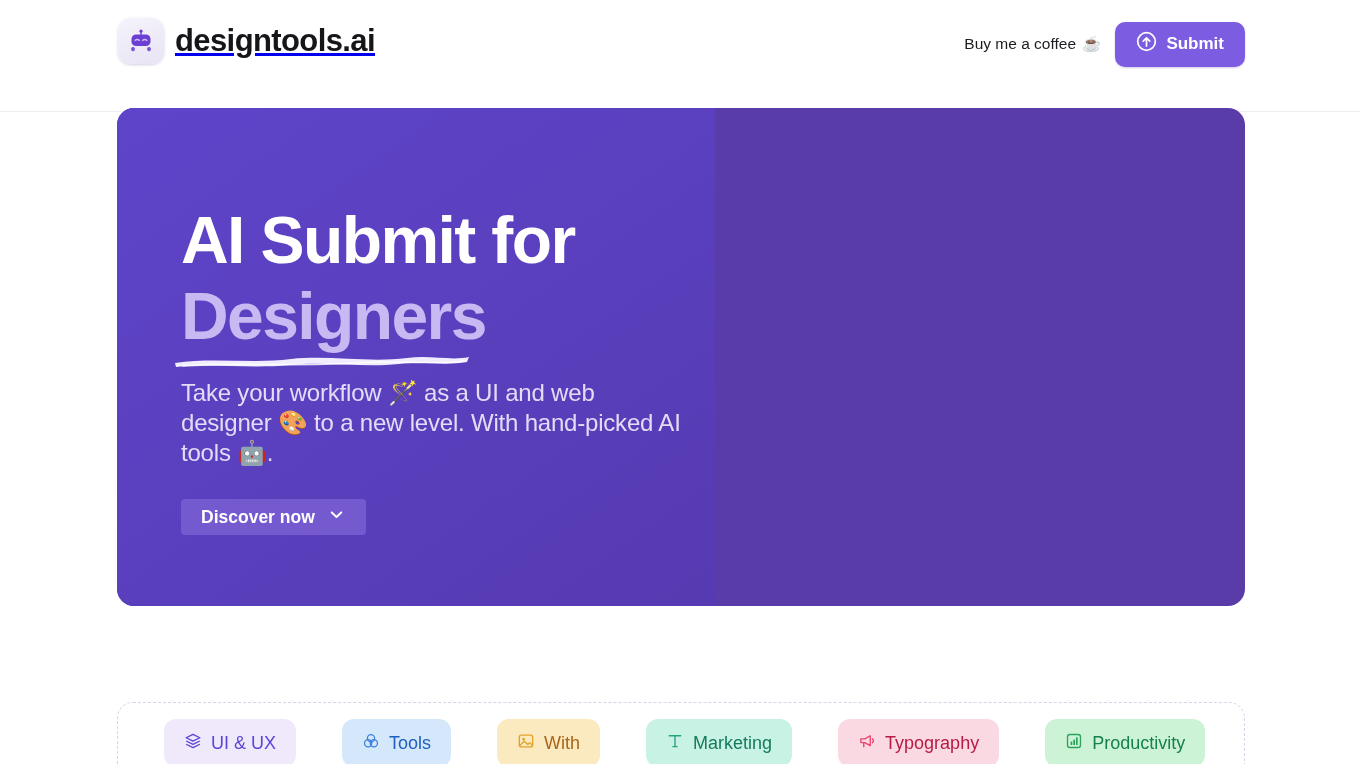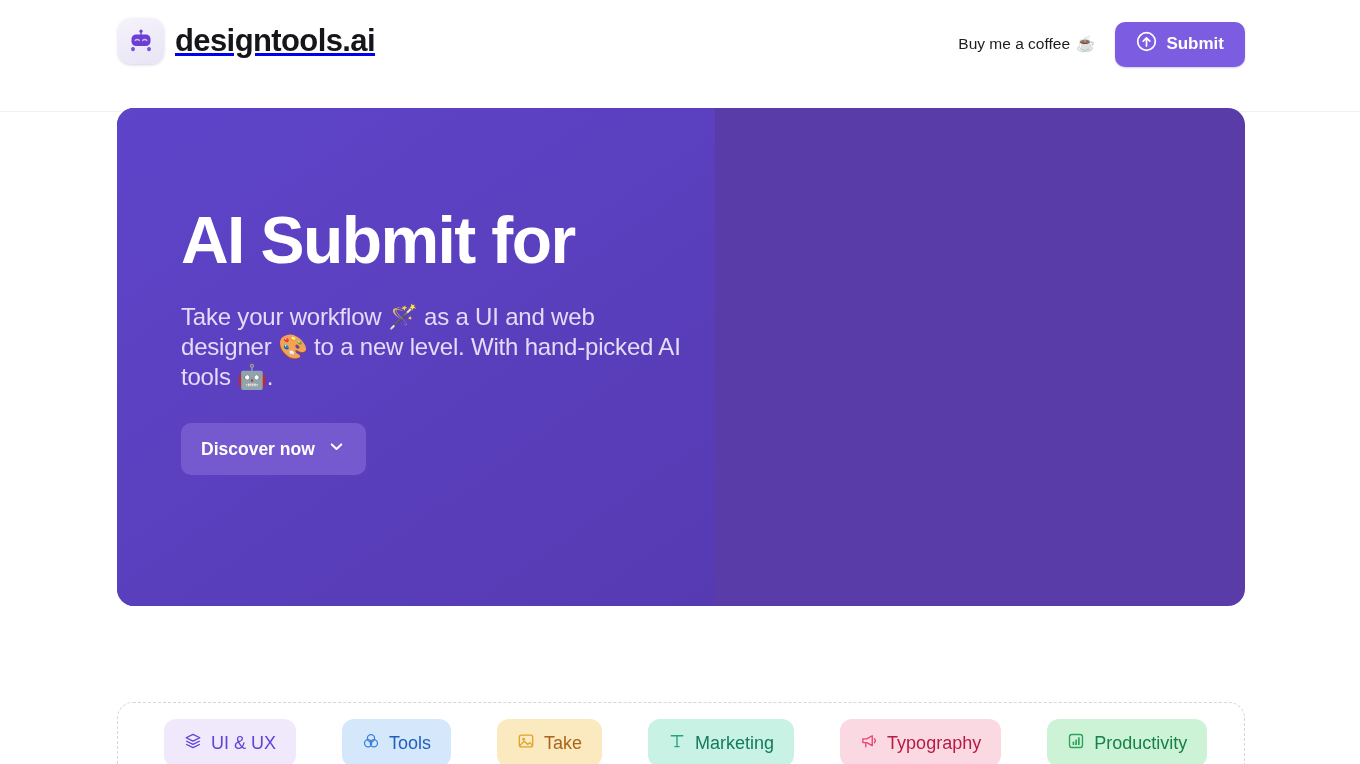--- a/index.html
+++ b/index.html
@@ -27,21 +27,21 @@
     box-shadow: 0 1px 3px rgba(60,40,120,.22);
     display: flex; align-items: center; justify-content: center;
     flex: none;
   }
   .brand-name {
     font-size: 31px; font-weight: 700; color: #16161a;
     letter-spacing: -0.6px; white-space: nowrap;
   }
   .header-right {
     position: absolute; right: 115px; top: 0; height: 88px;
-    display: flex; align-items: center; gap: 20px;
+    display: flex; align-items: center; gap: 14px;
   }
   .coffee-link {
     font-size: 15.5px; color: #1d1d21; white-space: nowrap;
     background: none; border: none; cursor: pointer;
     font-family: inherit; display: flex; align-items: center; gap: 6px;
   }
   .submit-btn {
     display: flex; align-items: center; gap: 9px;
     background: #7c5ce0; color: #fff; border: none; cursor: pointer;
     height: 45px; padding: 0 21px; border-radius: 10px;
@@ -77,21 +77,21 @@
   }
   .hero-sub {
     margin-top: 24px;
     font-size: 24px; line-height: 30px; color: #e4dcf7;
     letter-spacing: -0.2px; max-width: 510px;
   }
   .discover-btn {
     margin-top: 31px;
     display: inline-flex; align-items: center; gap: 12px;
     background: #7459cf; color: #fff; border: none; cursor: pointer;
-    height: 52px; padding: 0 20px; border-radius: 10px;
+    height: 36px; padding: 0 20px; border-radius: 4px;
     font-size: 17.5px; font-weight: 700; font-family: inherit;
   }
 
   
   .cat-panel {
     position: absolute; left: 117px; top: 702px;
     width: 1128px; height: 140px;
     border: 1px dashed #d9d3e6; border-radius: 16px;
     background: #ffffff;
   }
@@ -151,20 +151,28 @@
     </button>
   </div>
 </div>
 
 <section class="hero">
   <div class="hero-left-wash"></div>
 
   <div class="hero-content">
     <h1 class="hero-title">
       <span>AI Submit for</span><br>
+      <span class="hero-title-accent">
+        <span>Designers</span>
+        <svg class="underline-stroke" viewBox="0 0 300 18" preserveAspectRatio="none">
+          <path d="M2 11 C 40 5, 80 12, 118 7 C 158 3, 196 11, 234 6 C 258 3, 278 9, 296 5
+                   L 294 10 C 272 14, 250 9, 226 12 C 190 16, 152 9, 116 13 C 78 17, 40 11, 3 15 Z" fill="#f1ecff"></path>
+          <path d="M10 14 C 60 10, 120 15, 180 11 C 230 8, 265 13, 292 9" stroke="#ffffff" stroke-width="1.6" fill="none" stroke-linecap="round" opacity=".85"></path>
+        </svg>
+      </span>
     </h1>
 
     <p class="hero-sub">Take your workflow 🪄 as a UI and web designer 🎨 to a new level. With hand-picked AI tools 🤖.</p>
 
     <button class="discover-btn">
       <span>Discover now</span>
       <span>
         <svg width="19" height="19" viewBox="0 0 20 20">
           <path d="M5 7.8L10 12.6 15 7.8" stroke="#ffffff" stroke-width="2.1" fill="none" stroke-linecap="round" stroke-linejoin="round"></path>
         </svg>
@@ -199,21 +207,21 @@
     </button>
 
     <button class="chip chip-image">
       <span>
         <svg width="18" height="18" viewBox="0 0 20 20">
           <rect x="2.6" y="3.4" width="14.8" height="13.2" rx="2.4" fill="none" stroke="#e0a42b" stroke-width="1.5"></rect>
           <circle cx="7.4" cy="8" r="1.5" fill="#e0a42b"></circle>
           <path d="M3.6 14.6 L8 10.2 12 14 14.2 11.8 17 14.6" fill="none" stroke="#e0a42b" stroke-width="1.5" stroke-linejoin="round" stroke-linecap="round"></path>
         </svg>
       </span>
-      <span>Take</span>
+      <span>With</span>
     </button>
 
     <button class="chip chip-typography">
       <span>
         <svg width="18" height="18" viewBox="0 0 20 20">
           <path d="M3.6 4.2 H16.4 M10 4.2 V16.2 M7.6 16.2 H12.4" stroke="#25a383" stroke-width="1.5" fill="none" stroke-linecap="round"></path>
         </svg>
       </span>
       <span>Marketing</span>
     </button>

